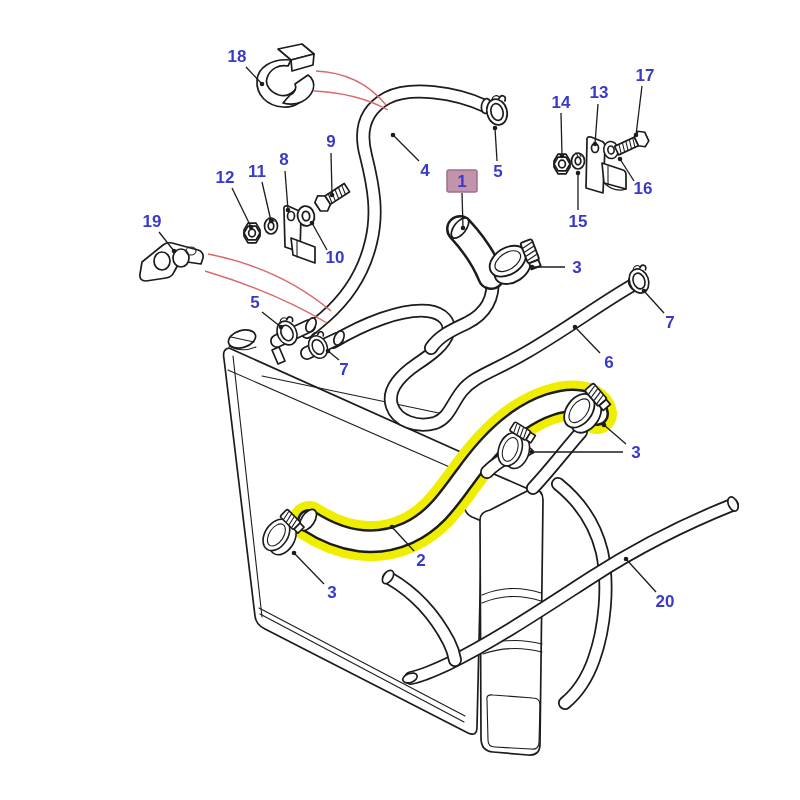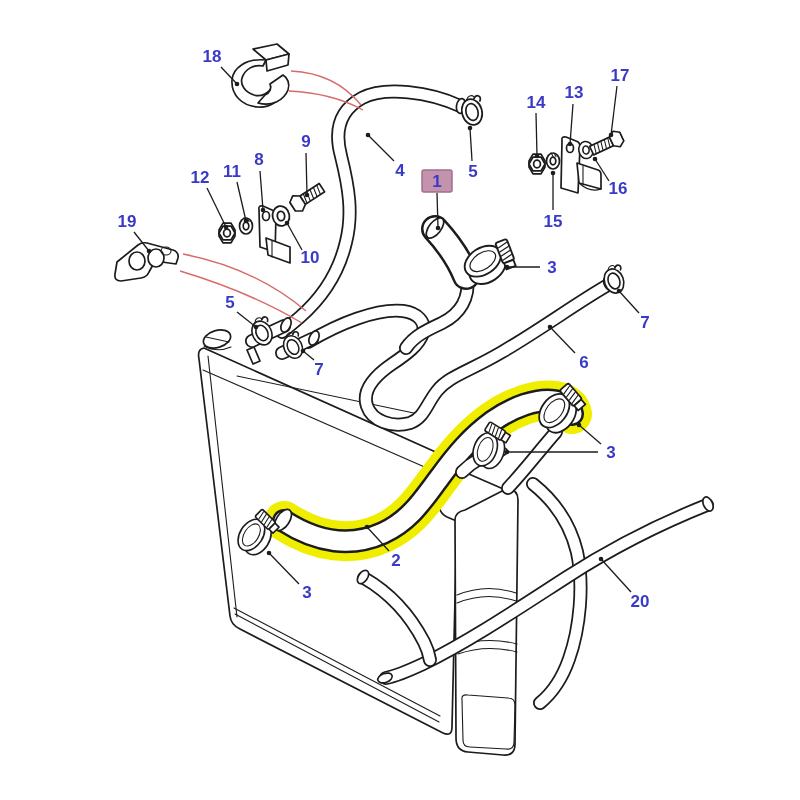--- a/index.html
+++ b/index.html
@@ -1,20 +1,20 @@
 <!DOCTYPE html>
 <html style="--line: #1c1c1c; --label: #3a3ac8; --red: #d96a6a; --highlight: #f0ee00; --sel-fill: #c393ad; --sel-border: #9f7089;"><head>
 <meta charset="utf-8">
 <style>
   :root {
     --line:#1c1c1c; --label:#3a3ac8; --red:#d96a6a;
     --highlight:#f0ee00; --sel-fill:#c393ad; --sel-border:#9f7089;
   }
   html,body { margin:0; padding:0; background:#fff; }
-  .stage { width:672px; height:800px; background:#fff; position:relative; }
+  .stage { width:672px; height:800px; background:#fff; position:relative;padding-left:25px; }
   svg { display:block; }
   .thin    { fill:none; stroke:var(--line); stroke-width:1.1; stroke-linecap:round; }
   .wfill   { fill:#fff; stroke:var(--line); stroke-width:1.7; stroke-linejoin:round; }
   .casing  { fill:none; stroke:var(--line); stroke-width:14;  stroke-linecap:round; }
   .core    { fill:none; stroke:#fff;        stroke-width:10.5;stroke-linecap:round; }
   .casing-fat { fill:none; stroke:var(--line); stroke-width:28;   stroke-linecap:round; }
   .core-fat   { fill:none; stroke:#fff;        stroke-width:23;   stroke-linecap:round; }
   .casing-med { fill:none; stroke:var(--line); stroke-width:24;   stroke-linecap:round; }
   .core-med   { fill:none; stroke:#fff;        stroke-width:19;   stroke-linecap:round; }
   .glow    { fill:none; stroke:var(--highlight); stroke-width:40; stroke-linecap:round; }

